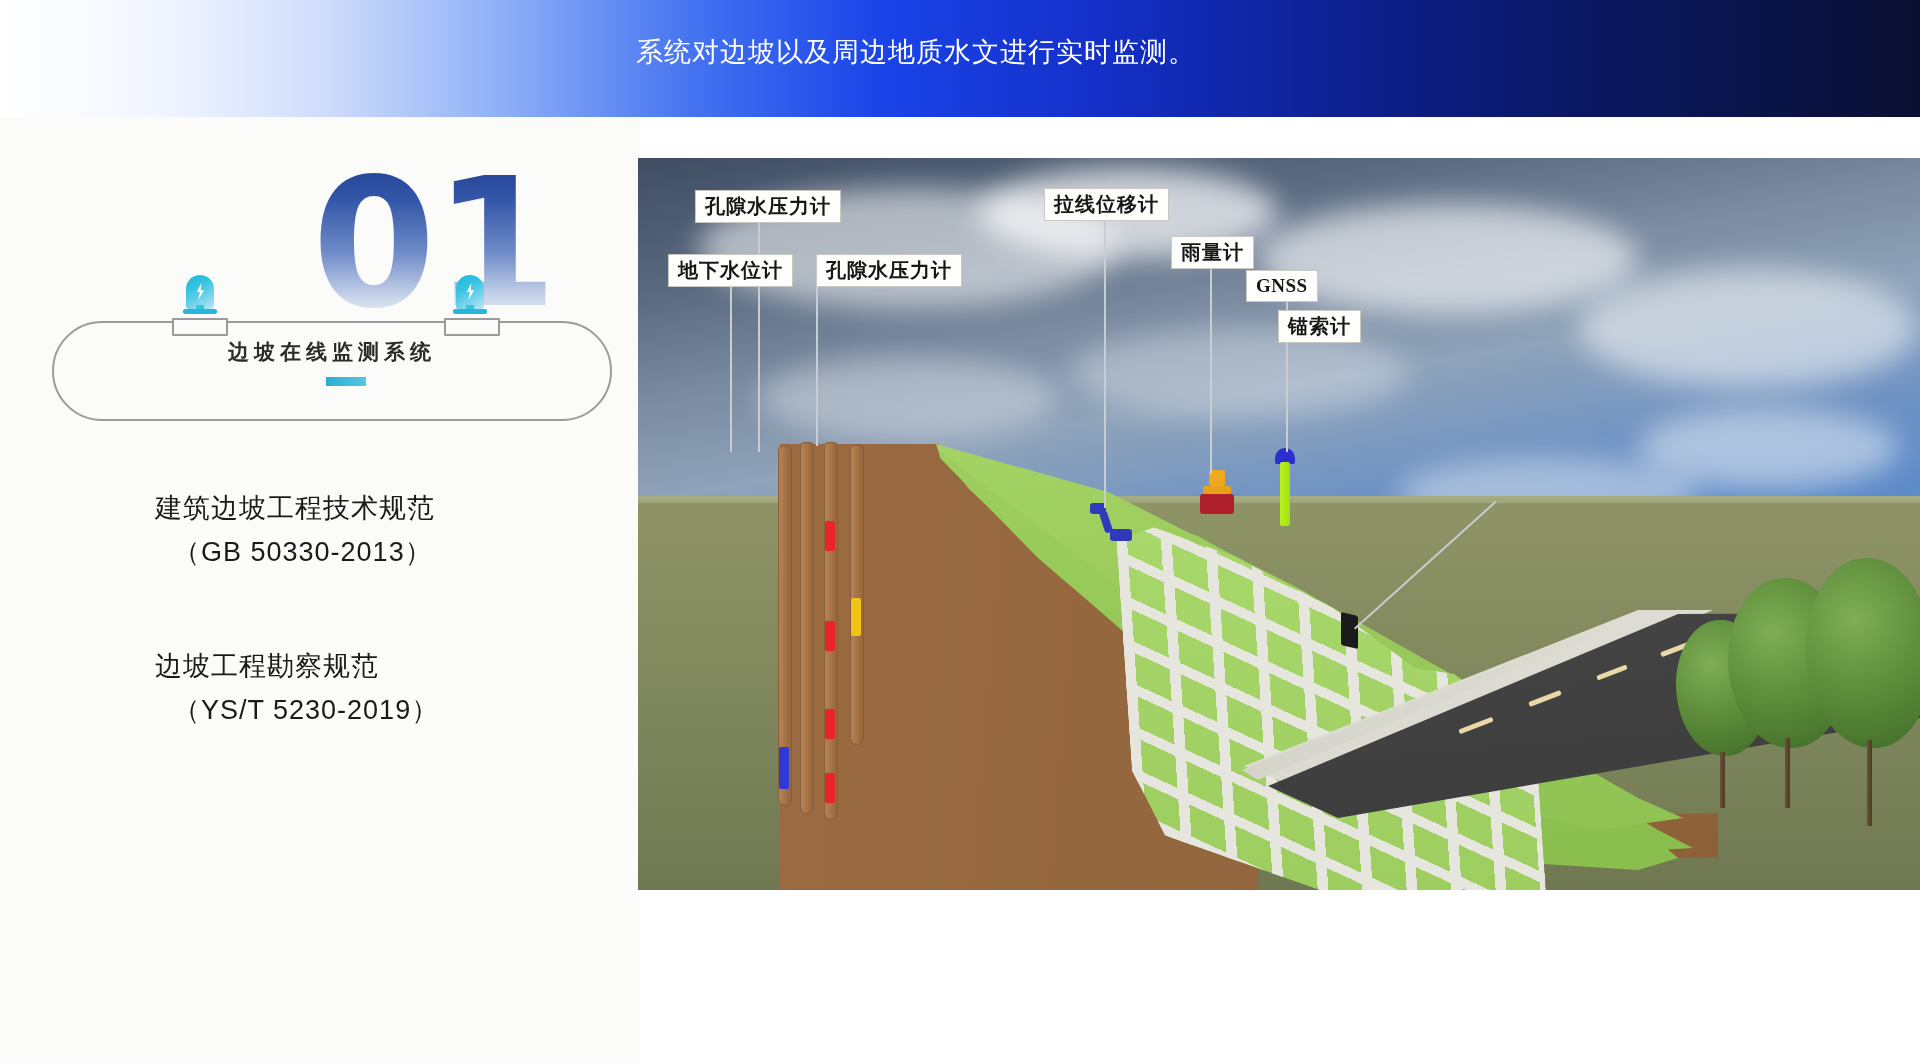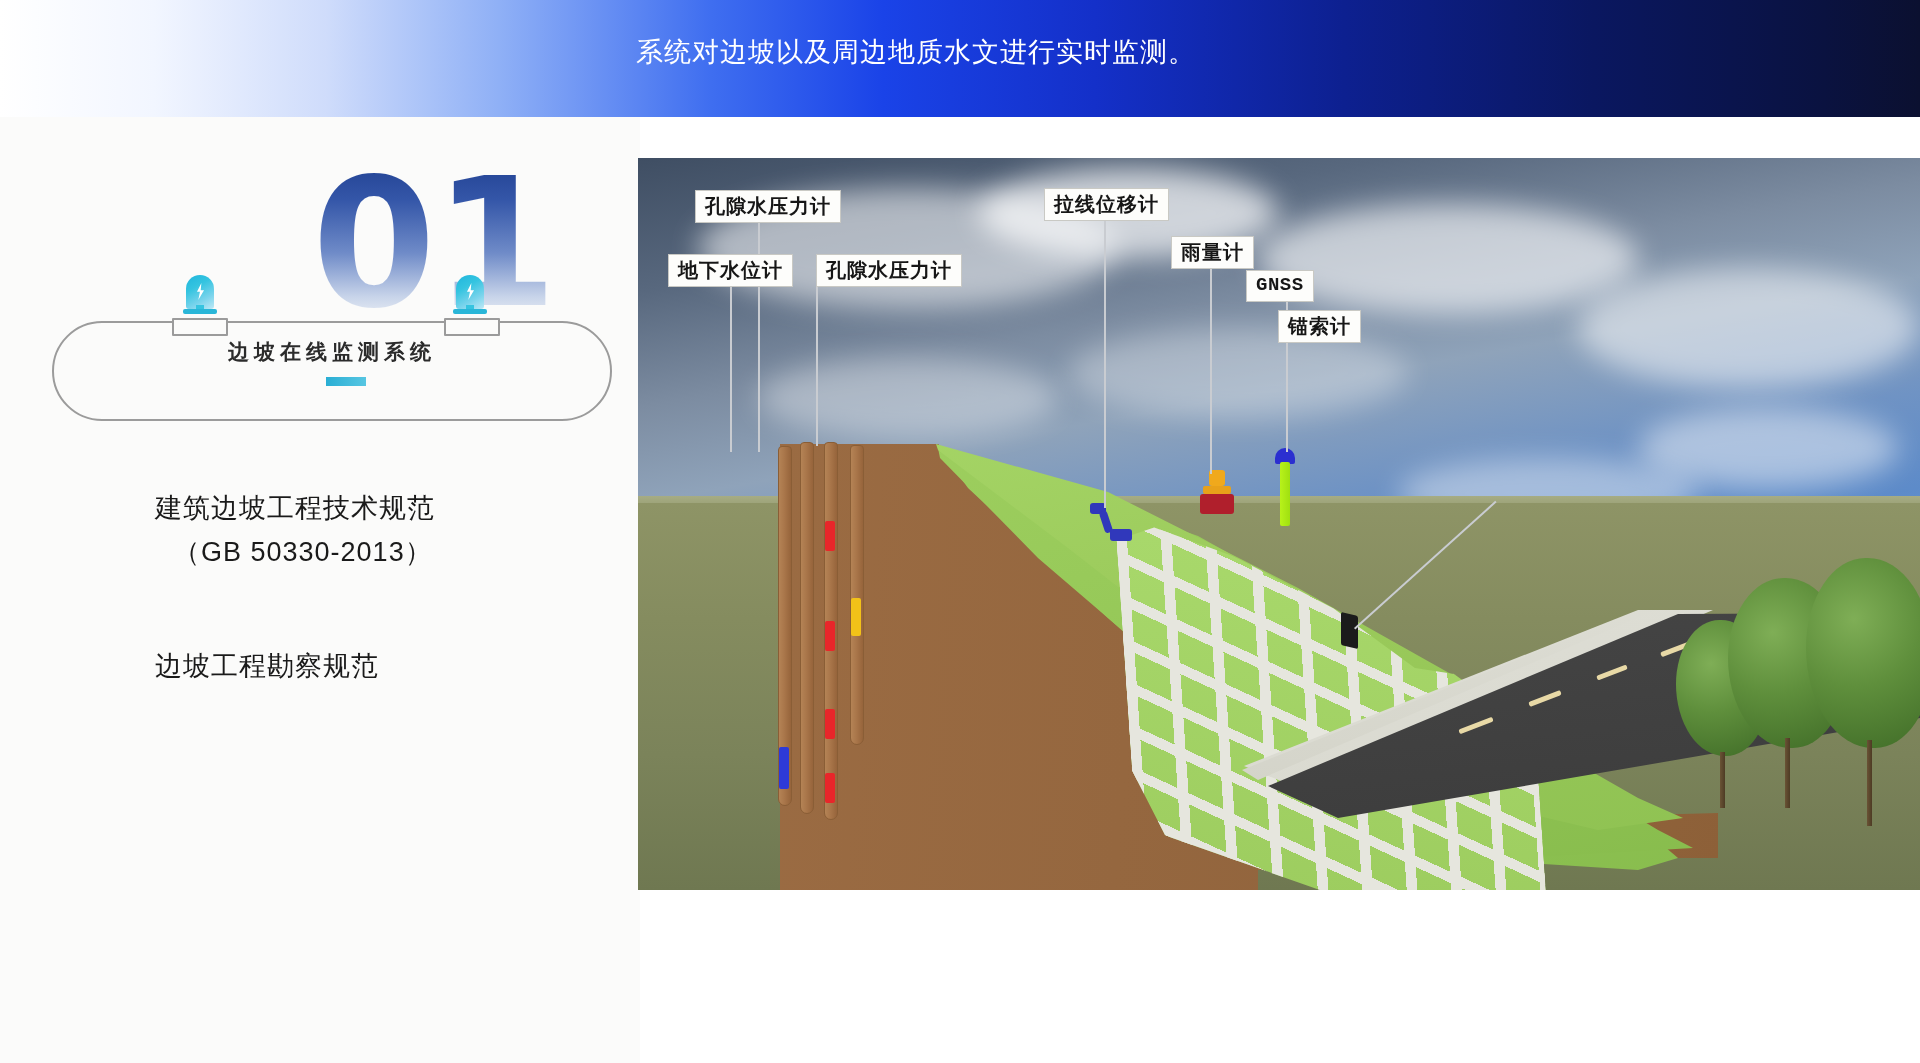--- a/index.html
+++ b/index.html
@@ -237,21 +237,21 @@
   .inst-pull i{ position:absolute; background:#3038bb; border-radius:3px; display:block; }
   .inst-rain{ position:absolute; left:562px; top:312px; width:34px; height:48px; }
   .inst-gnss{ position:absolute; left:637px; top:290px; width:20px; height:78px; }
 
   
   .lbl{
     position:absolute; background:#fdfdfb; color:#161616;
     border:1px solid #c9c9c4; font-weight:bold; white-space:nowrap;
     padding:4px 9px; font-size:20px; letter-spacing:1px; line-height:1.15;
   }
-  .lbl.en{ font-size:19px; letter-spacing:.5px; font-family:Liberation Mono, monospace; }
+  .lbl.en{ font-size:19px; letter-spacing:.5px; font-family:Liberation Serif, serif; }
   .leader{ position:absolute; background:#c9ccd1; }
 
   .v{ width:1.6px; }
   .diag{ transform-origin:left top; height:1.6px; }
 </style>
 </head>
 <body>
 
 <div class="banner">
   <div class="banner-text">系统对边坡以及周边地质水文进行实时监测。</div>
@@ -286,20 +286,21 @@
     <div class="badge-underline"></div>
   </div>
 
   <div class="spec-block spec-1">
     <div class="spec-line">建筑边坡工程技术规范</div>
     <div class="spec-line indent">（GB 50330-2013）</div>
   </div>
 
   <div class="spec-block spec-2">
     <div class="spec-line">边坡工程勘察规范</div>
+    <div class="spec-line indent">（YS/T 5230-2019）</div>
   </div>
 </div>
 
 <div class="scene">
 
   <div class="sky"></div>
   <div class="cloud c1"></div>
   <div class="cloud c2"></div>
   <div class="cloud c3"></div>
   <div class="cloud c4"></div>

